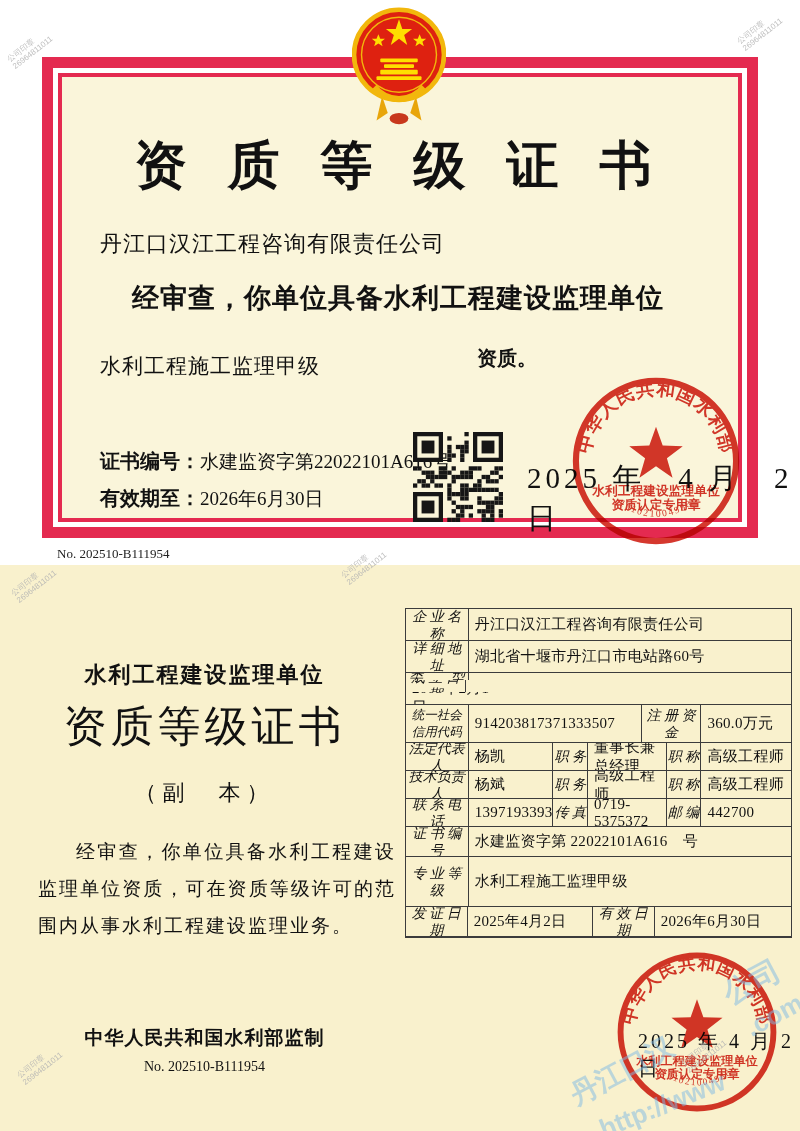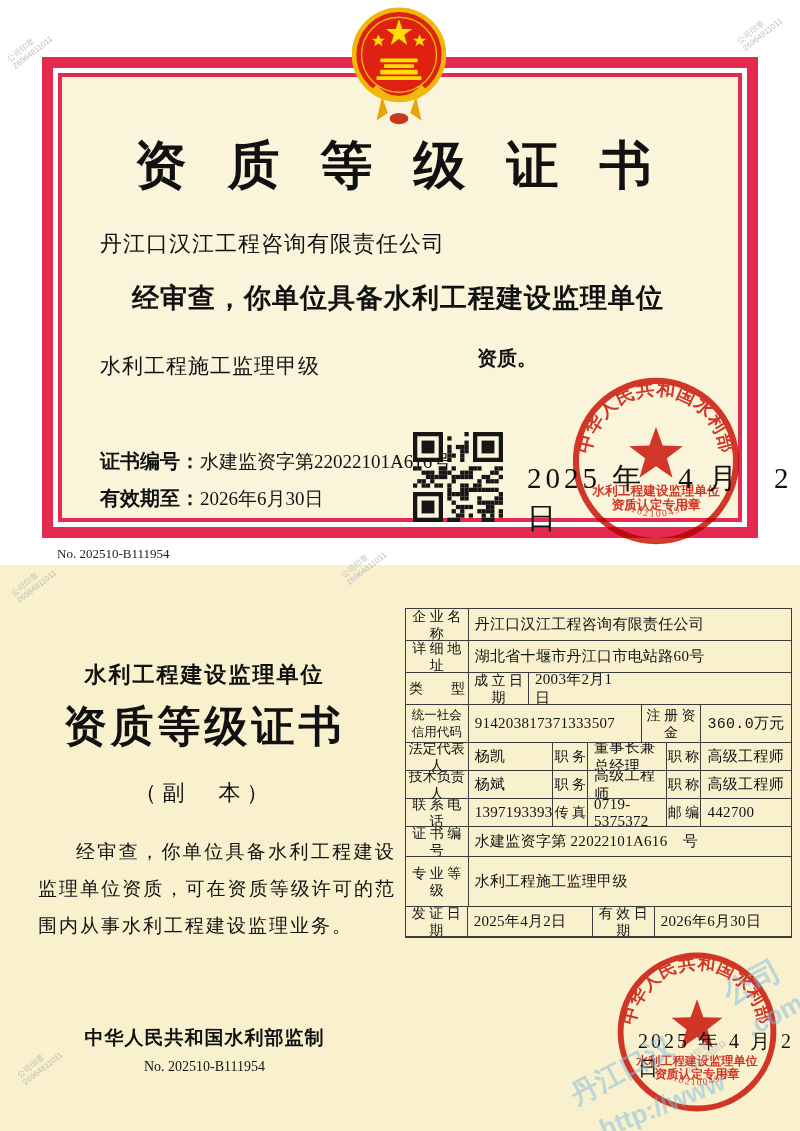--- a/index.html
+++ b/index.html
@@ -37,35 +37,35 @@
   .seal { position:absolute; z-index:4; mix-blend-mode:multiply; opacity:.93; }
   .seal-top { left:568px; top:373px; width:176px; height:176px; }
   .seal-bottom { left:613px; top:948px; width:168px; height:168px; }
   .serial-top { position:absolute; left:57px; top:546px; font-size:13px; color:#222; z-index:2; }
   
   .bottom-bg { position:absolute; left:0; top:565px; width:800px; height:566px; background:var(--cream-bot); }
   .left-col { position:absolute; left:12px; top:565px; width:385px; height:566px; }
   .heading-unit { position:absolute; left:0; top:95px; width:100%; text-align:center;
     font-size:22px; font-weight:bold; letter-spacing:2px; }
   .heading-title { position:absolute; left:0; top:133px; width:100%; text-align:center;
-    font-size:43px; font-weight:bold; letter-spacing:4px; }
+    font-size:43px; font-weight:normal; letter-spacing:4px; }
   .heading-copy { position:absolute; left:0; top:213px; width:100%; text-align:center;
     font-size:22px; letter-spacing:6px; }
   .left-par { position:absolute; left:26px; top:268px; width:358px; font-size:19px;
     line-height:37px; letter-spacing:2px; text-indent:2em; text-align:justify; }
   .issuer { position:absolute; left:0; top:460px; width:100%; text-align:center;
     font-size:19px; font-weight:bold; letter-spacing:1px; }
   .serial-bottom { position:absolute; left:0; top:494px; width:100%; text-align:center; font-size:14px; }
   
   .info-table { position:absolute; left:405px; top:608px; width:387px;
     border:1px solid var(--tborder); z-index:2; }
   .trow { display:flex; border-bottom:1px solid var(--tborder); }
   .tcell { border-right:1px solid var(--tborder); display:flex; align-items:center; overflow:hidden; }
   .tcell:last-child { border-right:none; }
-  .tlabel { justify-content:center; text-align:center; font-size:14px; letter-spacing:0; line-height:17px; padding:1px; }
+  .tlabel { justify-content:center; text-align:center; font-size:14px; letter-spacing:0; line-height:17px; padding:1px;font-style:italic; }
   .tvalue { justify-content:flex-start; font-size:15px; padding-left:6px; letter-spacing:0.3px; }
   .scope-area { position:relative; height:159px; }
   .scope-header { text-align:center; font-size:17px; font-weight:bold; letter-spacing:2px; padding-top:3px; }
   .scope-content { font-size:15px; padding:4px 0 0 25px; }
   .issue-date-bottom { position:absolute; left:638px; top:1028px; font-size:20px; letter-spacing:3px; z-index:3; }
   
   .wm { position:absolute; color:#b3b3b3; opacity:.85; font-size:8px; line-height:9px;
     transform:rotate(-38deg); z-index:6; font-family:"Liberation Sans", sans-serif; white-space:nowrap; }
   .wm-blue { position:absolute; color:rgba(125,185,230,.5); font-weight:bold; z-index:5;
     font-family:"Liberation Sans", sans-serif; white-space:nowrap; }
@@ -274,30 +274,30 @@
   <div class="info-table">
 
   <div class="trow" style="height: 32px;">
         <div class="tcell tlabel" style="width: 63px;">企 业 名 称</div>
         <div class="tcell tvalue" style="width: 324px;">丹江口汉江工程咨询有限责任公司</div>
       </div>
       <div class="trow" style="height: 32px;">
         <div class="tcell tlabel" style="width: 63px;">详 细 地 址</div>
         <div class="tcell tvalue" style="width: 324px;">湖北省十堰市丹江口市电站路60号</div>
       </div>
-      <div class="trow" style="height: 32px;">
+      <div class="trow" style="height: 32px; flex-direction: column;">
         <div class="tcell tlabel" style="width: 63px;">类　　型</div>
         <div class="tcell tlabel" style="width: 60px;">成 立 日 期</div>
         <div class="tcell tvalue" style="width: 90px;">2003年2月1日</div>
       </div>
       <div class="trow" style="height: 38px;">
         <div class="tcell tlabel" style="width: 63px; font-size: 12.5px;">统一社会信用代码</div>
         <div class="tcell tvalue" style="width: 174px;">914203817371333507</div>
         <div class="tcell tlabel" style="width: 60px; text-align: center;">注 册 资 金</div>
-        <div class="tcell tvalue" style="width: 90px; font-family: Liberation Mono, monospace;">360.0万元</div>
+        <div class="tcell tvalue" style="width: 90px;">360.0万元</div>
       </div>
       <div class="trow" style="height: 28px;">
         <div class="tcell tlabel" style="width: 63px;">法定代表人</div>
         <div class="tcell tvalue" style="width: 85px;">杨凯</div>
         <div class="tcell tlabel" style="width: 35px;">职 务</div>
         <div class="tcell tvalue" style="width: 79px;">董事长兼总经理</div>
         <div class="tcell tlabel" style="width: 35px;">职 称</div>
         <div class="tcell tvalue" style="width: 90px;">高级工程师</div>
       </div>
       <div class="trow" style="height: 28px;">

